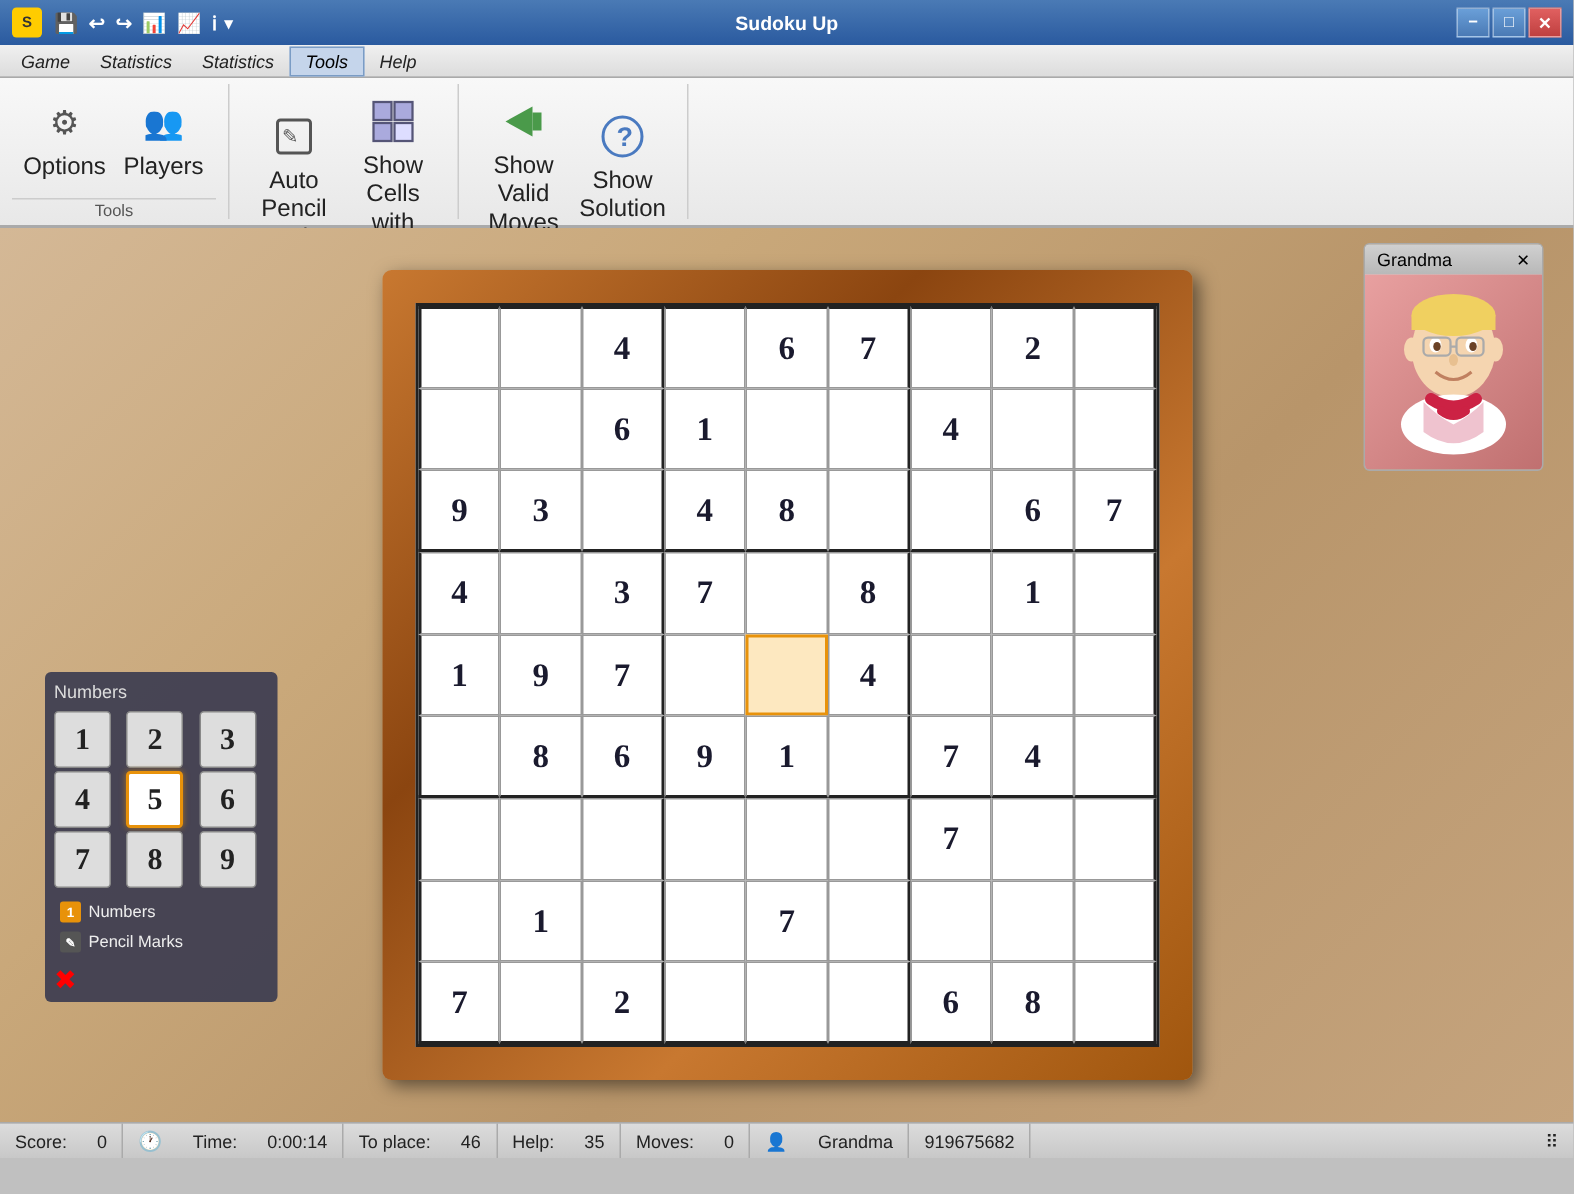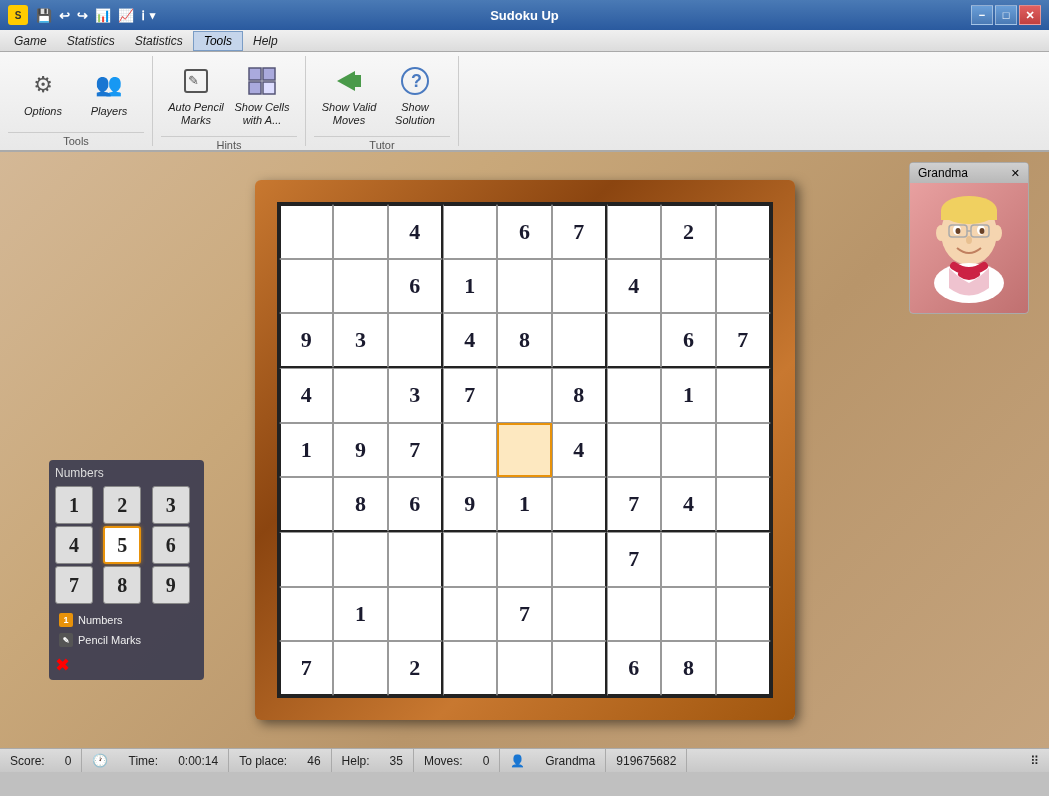--- a/index.html
+++ b/index.html
@@ -93,21 +93,21 @@
       text-align: center;
       color: #222;
       background: transparent;
       gap: 4px;
     }
     .toolbar-btn .btn-icon {
       width: 32px; height: 32px;
       display: flex; align-items: center; justify-content: center;
       font-size: 22px;
     }
-    .toolbar-btn .btn-label { font-size: 11px; line-height: 1.2; font-style: italic; }
+    .toolbar-btn .btn-label { font-size: 16px; line-height: 1.2; }
 
     
     .main-content {
       width: 1049px;
       height: calc(796px - 30px - 22px - 100px - 24px - 24px);
       background: linear-gradient(135deg, #d4b896 0%, #c9a87a 30%, #b8956a 60%, #c5a47e 100%);
       display: flex;
       align-items: center;
       justify-content: center;
       position: relative;
@@ -147,27 +147,26 @@
     
     .cell.box-right { border-right: 2px solid #222; }
     .cell.box-bottom { border-bottom: 2px solid #222; }
     .cell.box-left { border-left: 2px solid #222; }
     .cell.box-top { border-top: 2px solid #222; }
 
     
     .numbers-panel {
       position: absolute;
       left: 30px;
-      bottom: 68px;
+      bottom: 80px;
       width: 155px;
       background: rgba(60,60,80,0.92);
       border-radius: 4px;
       padding: 6px;
       color: white;
-      margin-left: 19px;
     }
     .numbers-panel-title {
       font-size: 12px;
       margin-bottom: 6px;
       color: #ddd;
     }
     .number-grid {
       display: grid;
       grid-template-columns: repeat(3, 1fr);
       gap: 2px;

